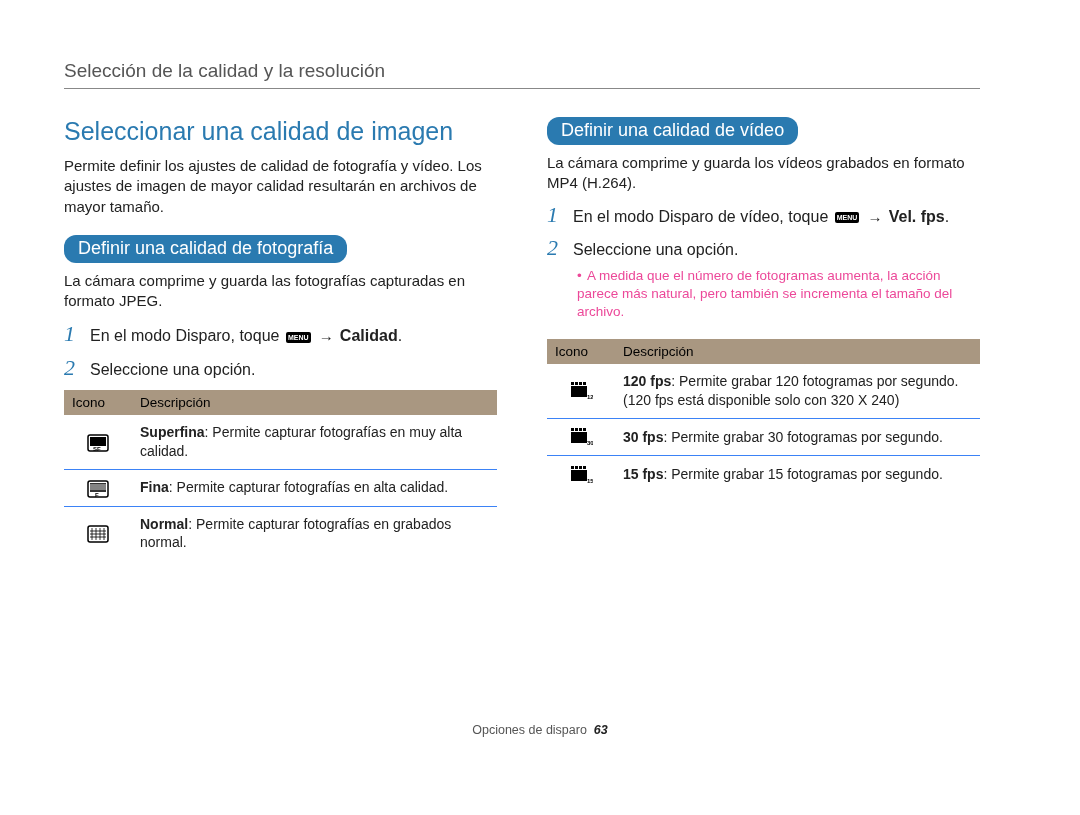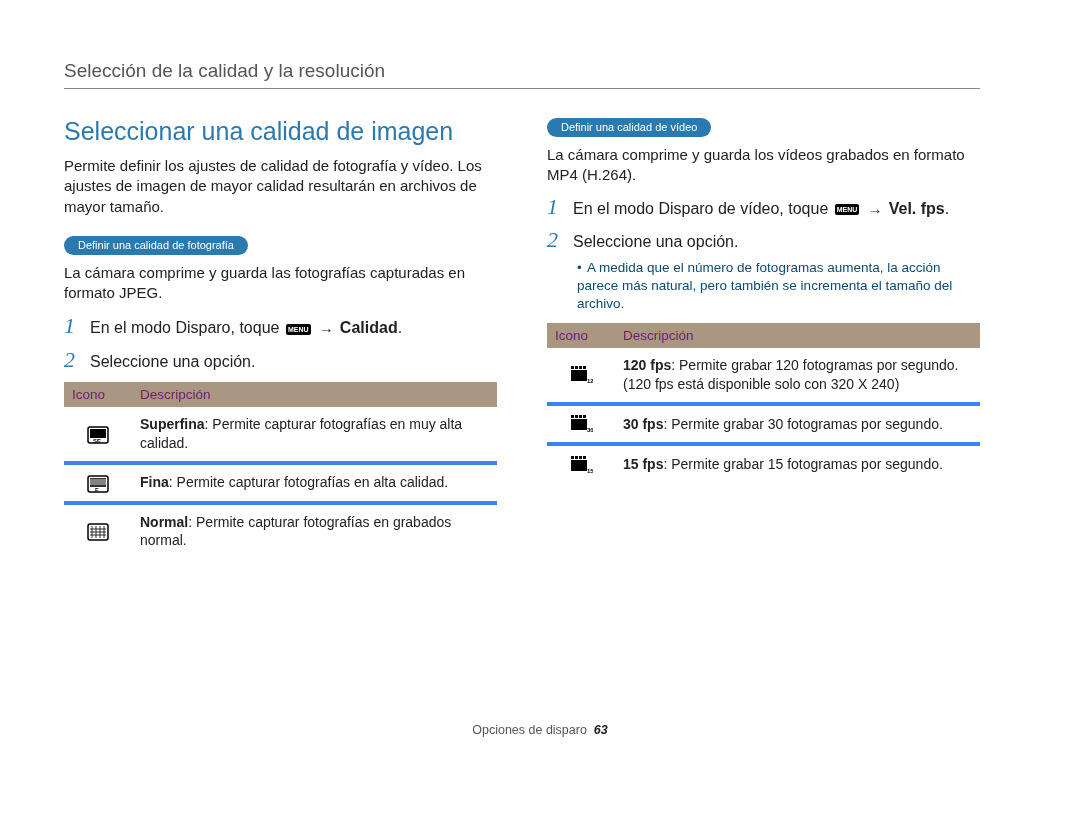--- a/index.html
+++ b/index.html
@@ -49,21 +49,21 @@
     color: #222;
     margin: 0 0 18px 0;
     line-height: 1.35;
   }
   .pill {
     display: inline-block;
     background: #2a7ab0;
     color: #fff;
     border-radius: 12px;
     padding: 3px 14px 4px 14px;
-    font-size: 11px;
+    font-size: 18px;
     margin-bottom: 8px;
   }
   .step {
     display: flex;
     align-items: baseline;
     margin: 10px 0 6px 0;
   }
   .step-num {
     font-family: "Times New Roman", serif;
     font-style: italic;
@@ -89,46 +89,46 @@
     vertical-align: middle;
     line-height: 1;
     margin: 0 2px;
   }
   .arrow {
     font-size: 15px;
     margin: 0 2px;
   }
   .bold { font-weight: bold; }
   .bullet-block {
-    margin: 6px 0 10px 30px;
+    margin: 6px 0 18px 30px;
     font-size: 13.5px;
-    color: #0c4a6e;
+    color: #ec4899;
     line-height: 1.35;
   }
   .bullet-block .dot {
     display: inline-block;
     width: 10px;
   }
   table.opt {
     border-collapse: collapse;
     width: 100%;
     margin-top: 10px;
     font-size: 14px;
   }
   table.opt th {
     background: #a99781;
-    color: #701a75;
+    color: #000000;
     font-weight: 400;
     text-align: left;
     padding: 5px 8px;
     font-size: 13.5px;
   }
   table.opt th:first-child { width: 52px; }
   table.opt td {
-    border-top: 4px solid #3b82f6;
+    border-top: 1px solid #3b82f6;
     padding: 8px 8px;
     vertical-align: middle;
     font-size: 14px;
     line-height: 1.35;
   }
   table.opt tr:first-child td { border-top: none; }
   table.opt td.icon-cell {
     text-align: center;
   }
   .device-icon {

